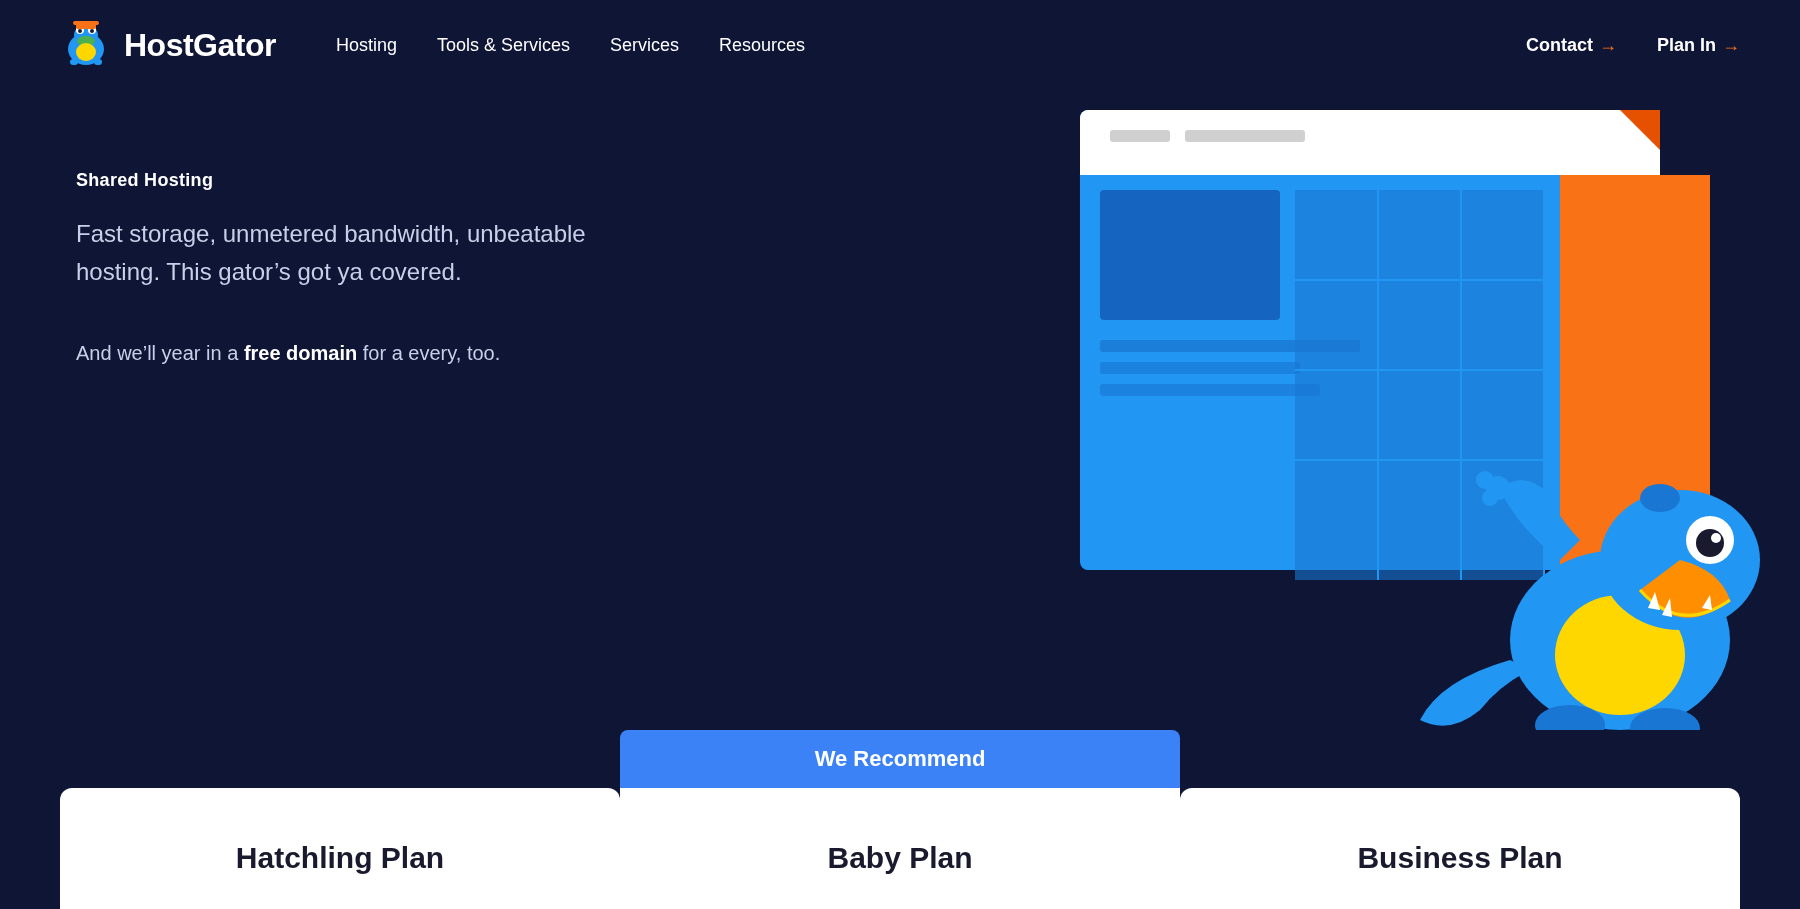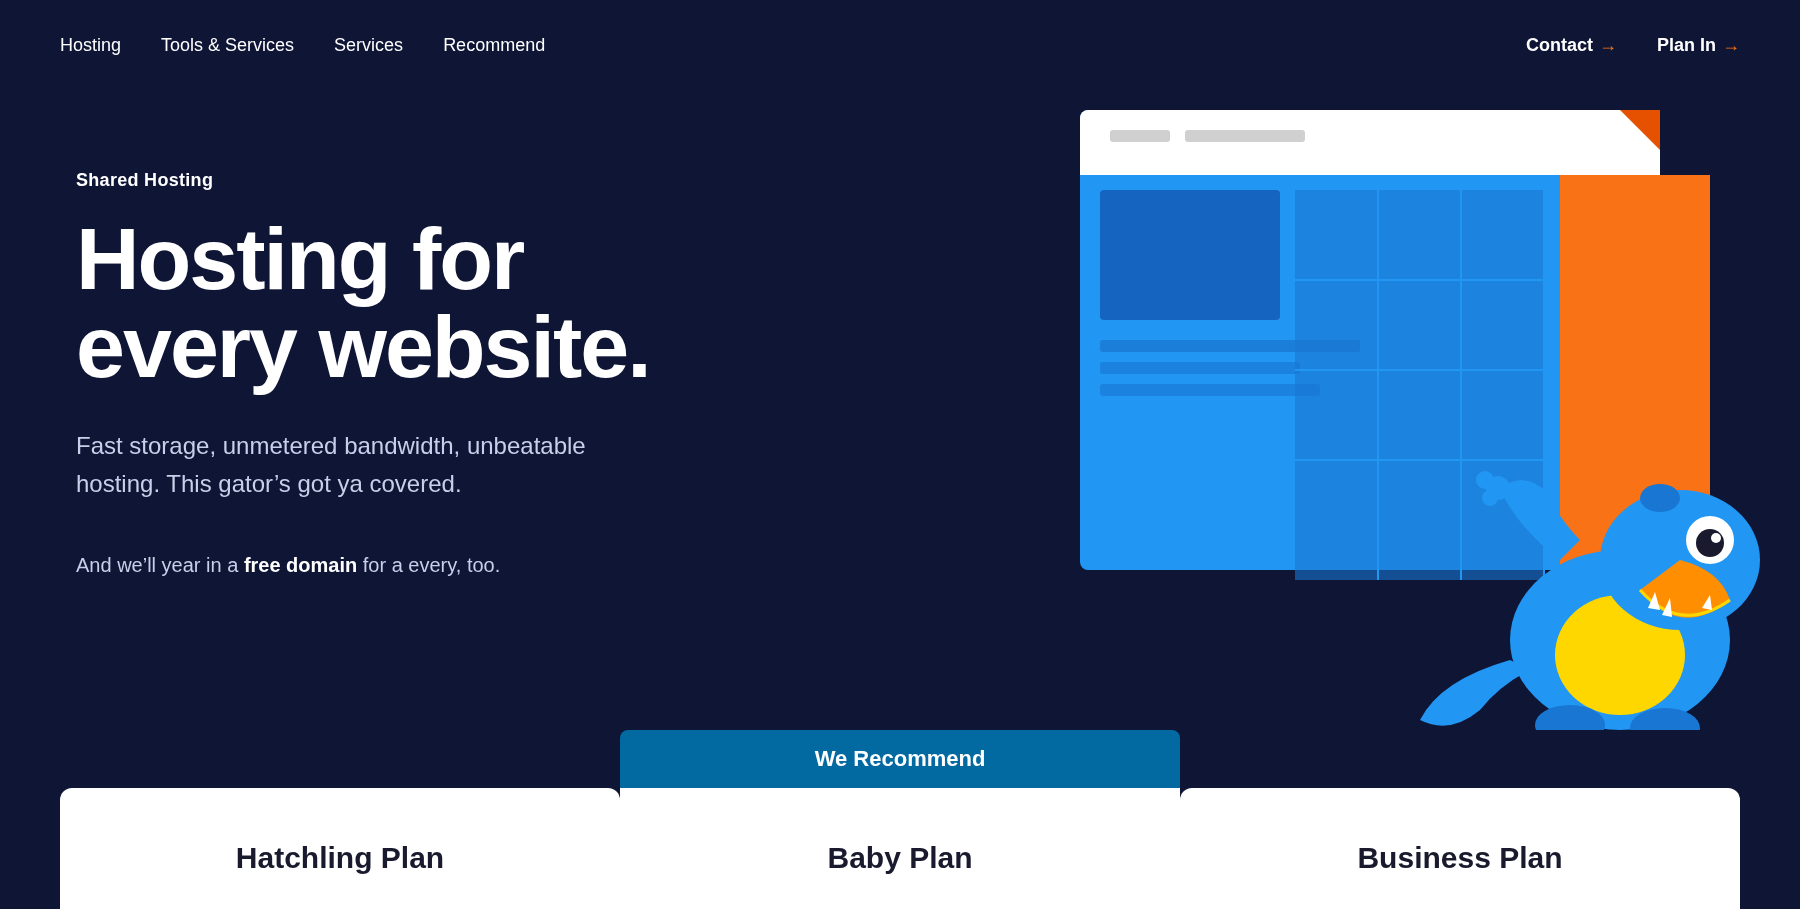--- a/index.html
+++ b/index.html
@@ -161,21 +161,21 @@
     }
 
     .we-recommend-wrapper {
       display: flex;
       flex-direction: column;
       align-items: stretch;
       flex: 1;
     }
 
     .we-recommend-badge {
-      background: #0369a1;
+      background: #3b82f6;
       color: #ffffff;
       text-align: center;
       padding: 16px 20px;
       font-size: 22px;
       font-weight: 700;
       border-radius: 8px 8px 0 0;
       margin: 0 0 0 0;
     }
 
     .pricing-card {
@@ -211,44 +211,69 @@
     
     .illustration-svg {
       width: 100%;
       height: 100%;
     }
   </style>
 </head>
 <body>
 
 <nav>
+  <a class="logo-area" href="#">
+
+    <svg class="logo-icon" viewBox="0 0 52 52" xmlns="http://www.w3.org/2000/svg">
+
+      <ellipse cx="26" cy="30" rx="18" ry="16" fill="#2196F3"></ellipse>
+
+      <ellipse cx="26" cy="16" rx="12" ry="10" fill="#2196F3"></ellipse>
+
+      <ellipse cx="26" cy="22" rx="9" ry="5" fill="#4CAF50"></ellipse>
+
+      <circle cx="20" cy="11" r="4" fill="white"></circle>
+      <circle cx="32" cy="11" r="4" fill="white"></circle>
+
+      <circle cx="20" cy="12" r="2" fill="#1a1a2e"></circle>
+      <circle cx="32" cy="12" r="2" fill="#1a1a2e"></circle>
+
+      <rect x="16" y="4" width="20" height="6" rx="2" fill="#f97316"></rect>
+      <rect x="13" y="2" width="26" height="4" rx="2" fill="#f97316"></rect>
+
+      <ellipse cx="26" cy="33" rx="10" ry="9" fill="#FFD700"></ellipse>
+
+      <rect x="10" y="40" width="8" height="6" rx="3" fill="#2196F3"></rect>
+      <rect x="34" y="40" width="8" height="6" rx="3" fill="#2196F3"></rect>
+    </svg>
+    <span class="logo-text">HostGator</span>
+  </a>
 
   <div class="nav-links">
     <a class="nav-link" href="#">Hosting</a>
     <a class="nav-link" href="#">Tools &amp; Services</a>
     <a class="nav-link" href="#">Services</a>
-    <a class="nav-link" href="#">Recommend</a>
+    <a class="nav-link" href="#">Resources</a>
   </div>
 
   <div class="nav-right">
     <a class="nav-right-link" href="#">
       <span>Contact</span>
       <span class="nav-arrow">→</span>
     </a>
     <a class="nav-right-link" href="#">
       <span>Plan In</span>
       <span class="nav-arrow">→</span>
     </a>
   </div>
 </nav>
 
 <section class="hero">
   <div class="hero-content">
     <p class="hero-subtitle">Shared Hosting</p>
-    <h1 class="hero-title">Hosting for every website.</h1>
     <p class="hero-description">Fast storage, unmetered bandwidth, unbeatable hosting. This gator’s got ya covered.</p>
     <p class="hero-free-domain">
       <span>And we’ll year in a </span><strong>free domain</strong><span> for a every, too.</span>
     </p>
   </div>
 
   <div class="hero-illustration">
     <svg viewBox="0 0 820 700" xmlns="http://www.w3.org/2000/svg" class="illustration-svg">
 
       <rect x="80" y="30" width="580" height="460" rx="8" fill="#2196F3"></rect>

